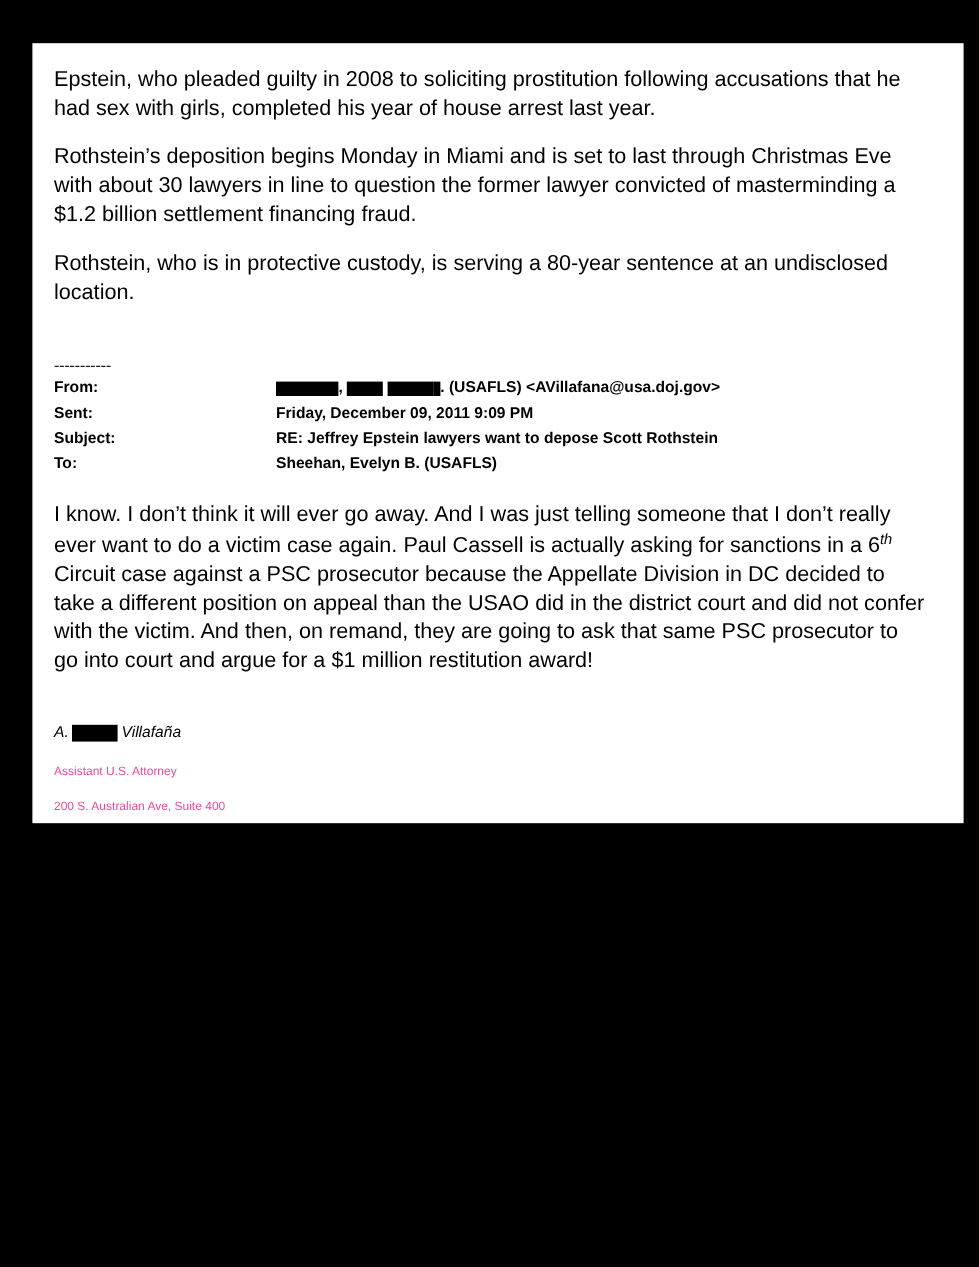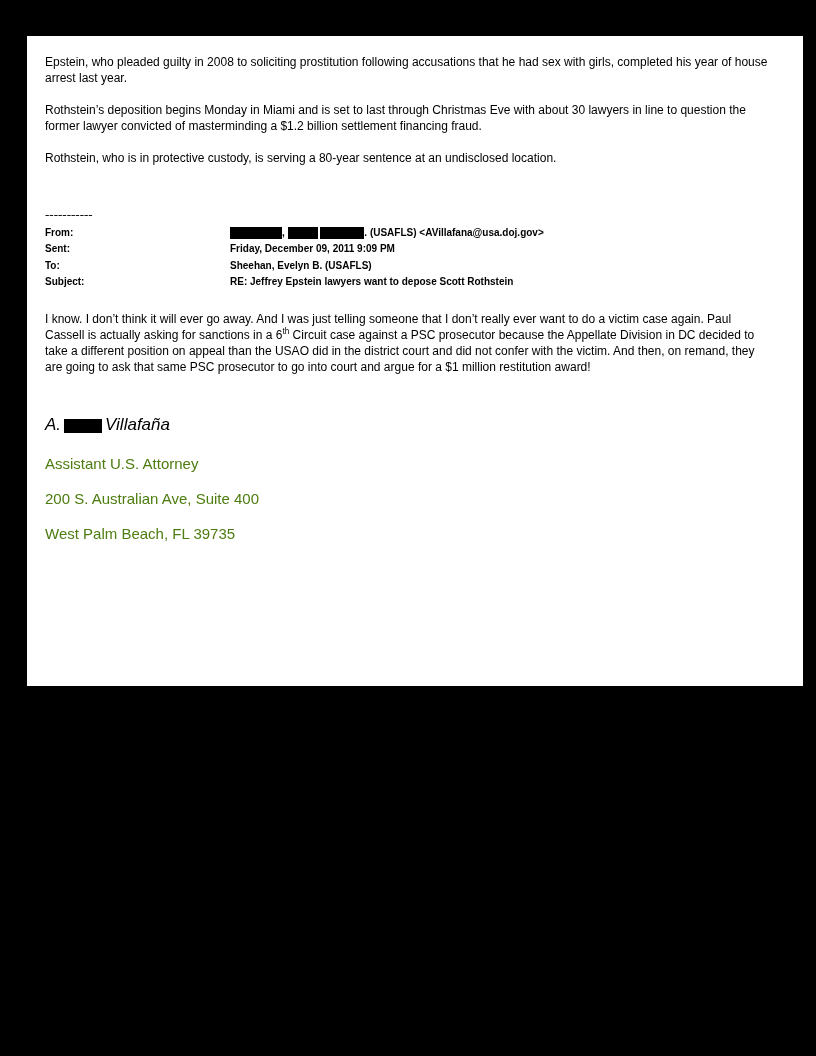--- a/index.html
+++ b/index.html
@@ -19,40 +19,40 @@
     top: 36px;
     width: 776px;
     height: 650px;
     background: #ffffff;
     overflow: hidden;
   }
   .content {
     padding: 18px 30px 0 18px;
   }
   p.para {
-    font-size: 12px;
+    font-size: 18px;
     line-height: 1.34;
     color: #000000;
     margin: 0 0 16px 0;
   }
   p.para:last-child {
     margin-bottom: 0;
   }
   .spacer-lg { height: 26px; }
   .dashes {
     font-family: "Liberation Serif", serif;
     font-size: 13px;
     letter-spacing: 0px;
     color: #000;
     margin: 0 0 2px 0;
     line-height: 1.1;
   }
   table.hdr {
     border-collapse: collapse;
-    font-size: 10px;
+    font-size: 13px;
     color: #000;
     margin: 0 0 0 0;
   }
   table.hdr td {
     padding: 1px 0 1px 0;
     vertical-align: top;
     line-height: 1.45;
     font-weight: bold;
   }
   table.hdr td.label {
@@ -70,39 +70,40 @@
   .r-w2 { width: 30px; }
   .r-w3 { width: 38px; }
   .r-w4 { width: 6px; }
   .body-block {
     margin-top: 20px;
   }
   .sig-block {
     margin-top: 40px;
   }
   .sig-name {
-    font-size: 17px;
+    font-size: 13px;
     font-style: italic;
     font-weight: normal;
     color: #000;
     margin: 13px 0 20px 0;
   }
   .sig-name .redact {
     height: 14px;
     width: 38px;
     margin: 0 3px;
   }
   .sig-line {
-    font-size: 15px;
-    color: #4d7c0f;
+    font-size: 10px;
+    color: #ec4899;
     margin: 0 0 18px 0;
   }
   sup {
     font-size: 0.68em;
     vertical-align: super;
+    font-style: italic;
   }
 </style>
 </head>
 <body>
 
 <div class="page">
   <div class="content">
 
     <p class="para">Epstein, who pleaded guilty in 2008 to soliciting prostitution following accusations that he had sex with girls, completed his year of house arrest last year.</p>
     <p class="para">Rothstein’s deposition begins Monday in Miami and is set to last through Christmas Eve with about 30 lawyers in line to question the former lawyer convicted of masterminding a $1.2 billion settlement financing fraud.</p>
@@ -116,26 +117,26 @@
       <tbody>
           <tr>
         <td class="label">From:</td>
         <td><span class="redact r-w1"></span><span>,</span> <span class="redact r-w2"></span> <span class="redact r-w3"></span><span class="redact r-w4"></span><span>. (USAFLS) &lt;AVillafana@usa.doj.gov&gt;</span></td>
       </tr>
       <tr>
         <td class="label">Sent:</td>
         <td>Friday, December 09, 2011 9:09 PM</td>
       </tr>
       <tr>
+        <td class="label">Subject:</td>
+        <td>RE: Jeffrey Epstein lawyers want to depose Scott Rothstein</td>
+      </tr>
+      <tr>
         <td class="label">To:</td>
         <td>Sheehan, Evelyn B. (USAFLS)</td>
-      </tr>
-      <tr>
-        <td class="label">Subject:</td>
-        <td>RE: Jeffrey Epstein lawyers want to depose Scott Rothstein</td>
       </tr>
     </tbody>
       </table>
 
     <div class="body-block">
       <p class="para"><span>I know.  I don’t think it will ever go away.  And I was just telling someone that I don’t really ever want to do a victim case again.  Paul Cassell is actually asking for sanctions in a 6</span><sup>th</sup><span> Circuit case against a PSC prosecutor because the Appellate Division in DC decided to take a different position on appeal than the USAO did in the district court and did not confer with the victim.  And then, on remand, they are going to ask that same PSC prosecutor to go into court and argue for a $1 million restitution award!</span></p>
     </div>
 
     <div class="sig-block">
       <p class="sig-name"><span>A.</span><span class="redact"></span><span>Villafaña</span></p>

